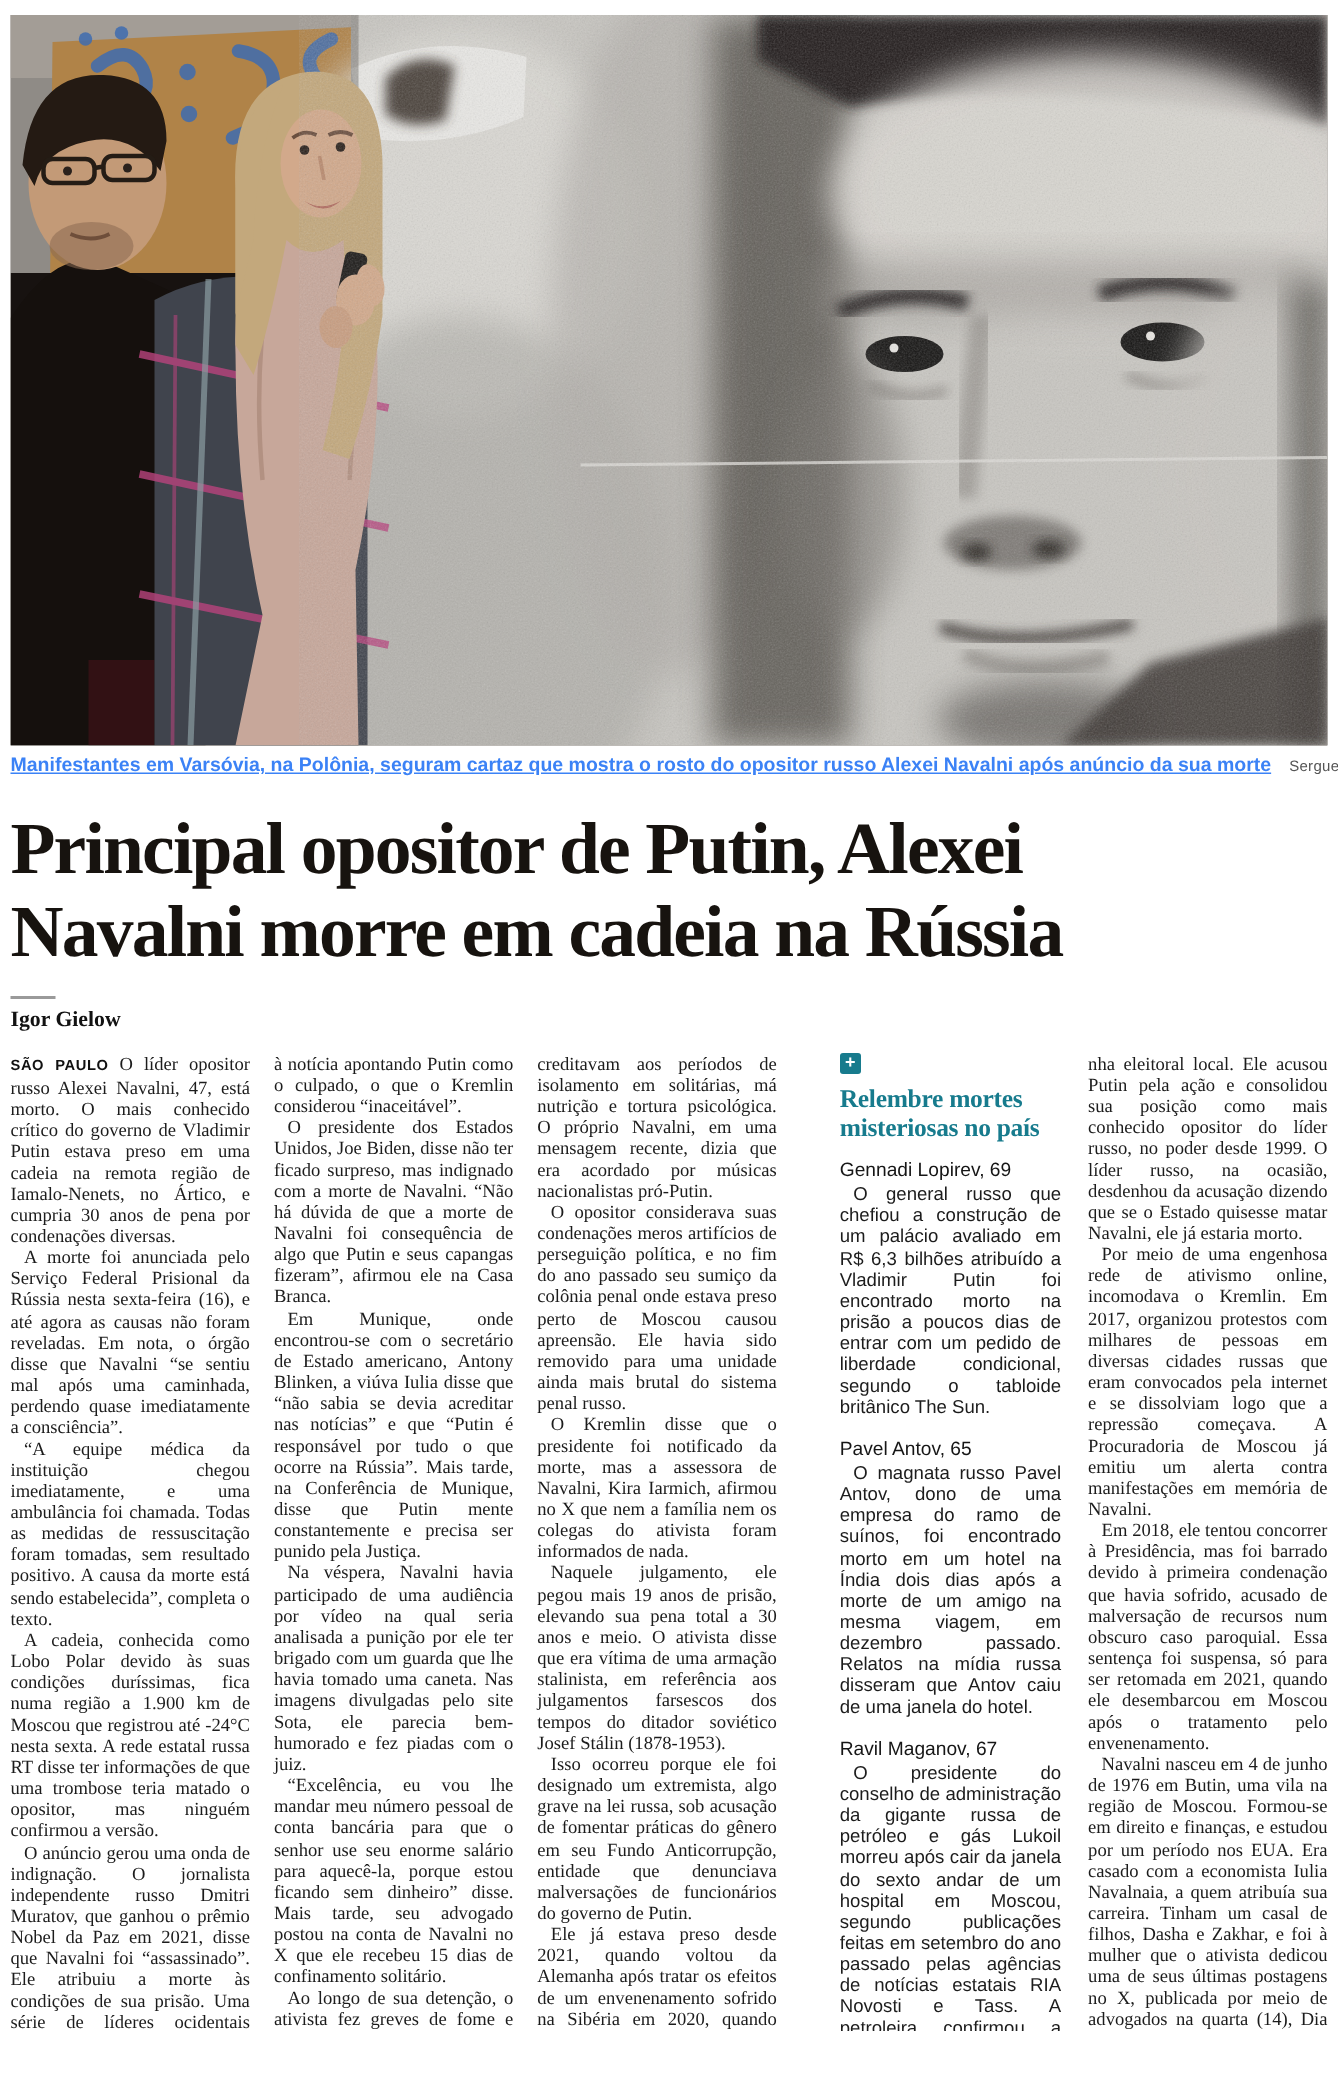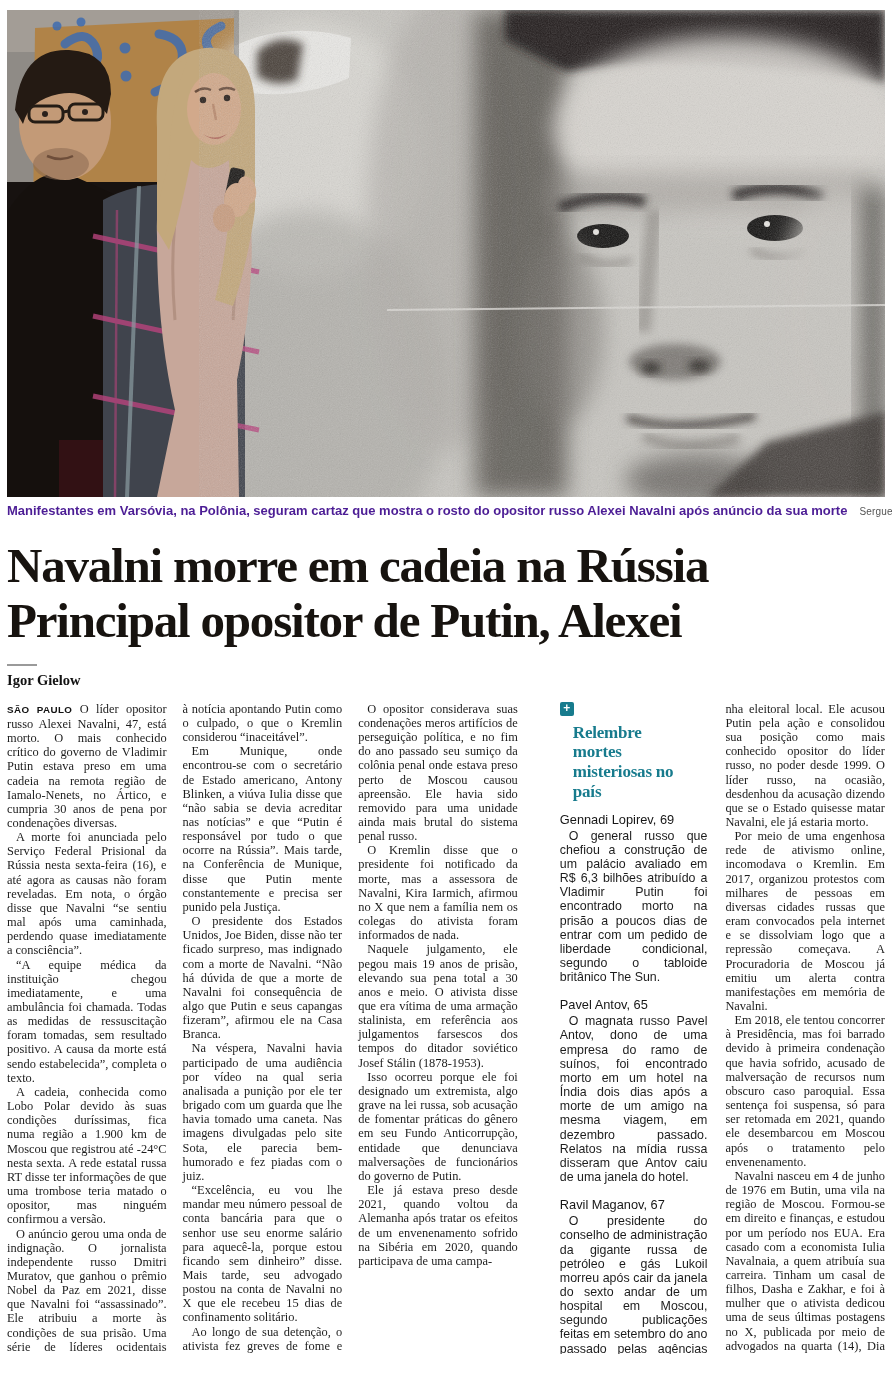--- a/index.html
+++ b/index.html
@@ -3,21 +3,21 @@
 <meta charset="utf-8">
 <style>
   html,body{margin:0;padding:0;background:#ffffff;}
   .page{width:892px;height:1393px;background:#fff;overflow:hidden;position:relative;
         font-family:"Liberation Serif",serif;color:#1a1a1a;}
   
   .photo{margin:10px 7px 0;height:487px;position:relative;overflow:hidden;background:#8f8b86;}
   .photo svg{position:absolute;inset:0;width:100%;height:100%;display:block;}
   
   .caption-row{margin:4px 7px 0;font-family:"Liberation Sans",sans-serif;white-space:nowrap;}
-  .caption{font-weight:700;font-size:13px;color:#4c1d95;}
+  .caption{font-weight:700;font-size:13px;color:#3b82f6;text-decoration:underline;}
   .credit{font-size:10px;color:#555;margin-left:12px;letter-spacing:.2px;}
   
   .headline{margin:19px 7px 0;font-weight:700;color:#17130f;font-size:49px;line-height:1.13;
             letter-spacing:-1.2px;font-family:"Liberation Serif",serif;}
   .headline .hl{display:block;}
   .subhead{margin:15px 7px 0;font-family:"Liberation Sans",sans-serif;font-size:18.5px;
            color:#2e2e2e;line-height:1.2;}
   
   .byline-block{margin:15px 7px 0;}
   .byline-rule{width:30px;border-top:2px solid #9a9a9a;margin-bottom:6px;}
@@ -27,21 +27,21 @@
            column-gap:13px;height:652px;overflow:hidden;gap:16px;}
   .article p{margin:0;font-size:12.4px;line-height:14.15px;text-align:justify;color:#1c1c1c;
              text-indent:9px;hyphens:auto;-webkit-hyphens:auto;}
   .article p.first,.article p.cont{text-indent:0;}
   .dateline{font-family:"Liberation Sans",sans-serif;font-weight:700;font-size:9.8px;
             letter-spacing:.4px;color:#111;}
   
   .sidebar{padding-left:26px;padding-right:2px;font-family:"Liberation Sans",sans-serif;}
   .sidebar-icon{width:14px;height:14px;background:#177b8d;color:#fff;font-weight:700;
                 font-size:12px;line-height:13px;text-align:center;border-radius:2px;margin-bottom:7px;}
-  .sidebar-title{margin:0 13px 10px;font-family:"Liberation Serif",serif;font-weight:700;
+  .sidebar-title{margin:0 0 10px;font-family:"Liberation Serif",serif;font-weight:700;
                  font-size:17px;line-height:1.16;color:#177b8d;letter-spacing:-.2px;}
   .sidebar-entry{margin-bottom:13px;}
   .entry-name{font-weight:400;font-size:12.8px;color:#161616;margin-bottom:2px;}
   .entry-text{margin:0;font-size:11.8px;line-height:15px;color:#4a4a4a;}
 </style>
 </head>
 <body>
 
 <div class="page">
 
@@ -159,50 +159,51 @@
 
       <rect x="255" y="0" width="623" height="487" filter="url(#grain)" opacity="0.26"></rect>
     </svg>
   </figure>
 
   <div class="caption-row">
     <span class="caption">Manifestantes em Varsóvia, na Polônia, seguram cartaz que mostra o rosto do opositor russo Alexei Navalni após anúncio da sua morte</span><span class="credit">Serguei Gapom/AFP</span>
   </div>
 
   <h1 class="headline">
+    <span class="hl">Principal opositor de Putin, Alexei</span>
     <span class="hl">Navalni morre em cadeia na Rússia</span>
-    <span class="hl">Principal opositor de Putin, Alexei</span>
   </h1>
 
 
   <div class="byline-block">
     <div class="byline-rule"></div>
     <div class="byline">Igor Gielow</div>
   </div>
 
   <div class="columns article">
 
     <div class="col">
       <p class="first"><span class="dateline">SÃO PAULO</span> <span>O líder opositor russo Alexei Navalni, 47, está morto. O mais conhecido crítico do governo de Vladimir Putin estava preso em uma cadeia na remota região de Iamalo-Nenets, no Ártico, e cumpria 30 anos de pena por condenações diversas.</span></p>
       <p>A morte foi anunciada pelo Serviço Federal Prisional da Rússia nesta sexta-feira (16), e até agora as causas não foram reveladas. Em nota, o órgão disse que Navalni “se sentiu mal após uma caminhada, perdendo quase imediatamente a consciência”.</p>
       <p>“A equipe médica da instituição chegou imediatamente, e uma ambulância foi chamada. Todas as medidas de ressuscitação foram tomadas, sem resultado positivo. A causa da morte está sendo estabelecida”, completa o texto.</p>
       <p>A cadeia, conhecida como Lobo Polar devido às suas condições duríssimas, fica numa região a 1.900 km de Moscou que registrou até -24°C nesta sexta. A rede estatal russa RT disse ter informações de que uma trombose teria matado o opositor, mas ninguém confirmou a versão.</p>
       <p>O anúncio gerou uma onda de indignação. O jornalista independente russo Dmitri Muratov, que ganhou o prêmio Nobel da Paz em 2021, disse que Navalni foi “assassinado”. Ele atribuiu a morte às condições de sua prisão. Uma série de líderes ocidentais reagiram</p>
     </div>
 
     <div class="col">
       <p class="cont">à notícia apontando Putin como o culpado, o que o Kremlin considerou “inaceitável”.</p>
+      <p>O presidente dos Estados Unidos, Joe Biden, disse não ter ficado surpreso, mas indignado com a morte de Navalni. “Não há dúvida de que a morte de Navalni foi consequência de algo que Putin e seus capangas fizeram”, afirmou ele na Casa Branca.</p>
       <p>Em Munique, onde encontrou-se com o secretário de Estado americano, Antony Blinken, a viúva Iulia disse que “não sabia se devia acreditar nas notícias” e que “Putin é responsável por tudo o que ocorre na Rússia”. Mais tarde, na Conferência de Munique, disse que Putin mente constantemente e precisa ser punido pela Justiça.</p>
-      <p>O presidente dos Estados Unidos, Joe Biden, disse não ter ficado surpreso, mas indignado com a morte de Navalni. “Não há dúvida de que a morte de Navalni foi consequência de algo que Putin e seus capangas fizeram”, afirmou ele na Casa Branca.</p>
       <p>Na véspera, Navalni havia participado de uma audiência por vídeo na qual seria analisada a punição por ele ter brigado com um guarda que lhe havia tomado uma caneta. Nas imagens divulgadas pelo site Sota, ele parecia bem-humorado e fez piadas com o juiz.</p>
       <p>“Excelência, eu vou lhe mandar meu número pessoal de conta bancária para que o senhor use seu enorme salário para aquecê-la, porque estou ficando sem dinheiro” disse. Mais tarde, seu advogado postou na conta de Navalni no X que ele recebeu 15 dias de confinamento solitário.</p>
       <p>Ao longo de sua detenção, o ativista fez greves de fome e teve uma deterioração acentuada de suas condições de saúde, o que seus advogados</p>
     </div>
 
     <div class="col">
+      <p class="cont">creditavam aos períodos de isolamento em solitárias, má nutrição e tortura psicológica. O próprio Navalni, em uma mensagem recente, dizia que era acordado por músicas nacionalistas pró-Putin.</p>
       <p>O opositor considerava suas condenações meros artifícios de perseguição política, e no fim do ano passado seu sumiço da colônia penal onde estava preso perto de Moscou causou apreensão. Ele havia sido removido para uma unidade ainda mais brutal do sistema penal russo.</p>
       <p>O Kremlin disse que o presidente foi notificado da morte, mas a assessora de Navalni, Kira Iarmich, afirmou no X que nem a família nem os colegas do ativista foram informados de nada.</p>
       <p>Naquele julgamento, ele pegou mais 19 anos de prisão, elevando sua pena total a 30 anos e meio. O ativista disse que era vítima de uma armação stalinista, em referência aos julgamentos farsescos dos tempos do ditador soviético Josef Stálin (1878-1953).</p>
       <p>Isso ocorreu porque ele foi designado um extremista, algo grave na lei russa, sob acusação de fomentar práticas do gênero em seu Fundo Anticorrupção, entidade que denunciava malversações de funcionários do governo de Putin.</p>
       <p>Ele já estava preso desde 2021, quando voltou da Alemanha após tratar os efeitos de um envenenamento sofrido na Sibéria em 2020, quando participava de uma campa-</p>
     </div>
 
     <aside class="col sidebar">
       <div class="sidebar-icon">+</div>
       <h3 class="sidebar-title">Relembre mortes misteriosas no país</h3>

